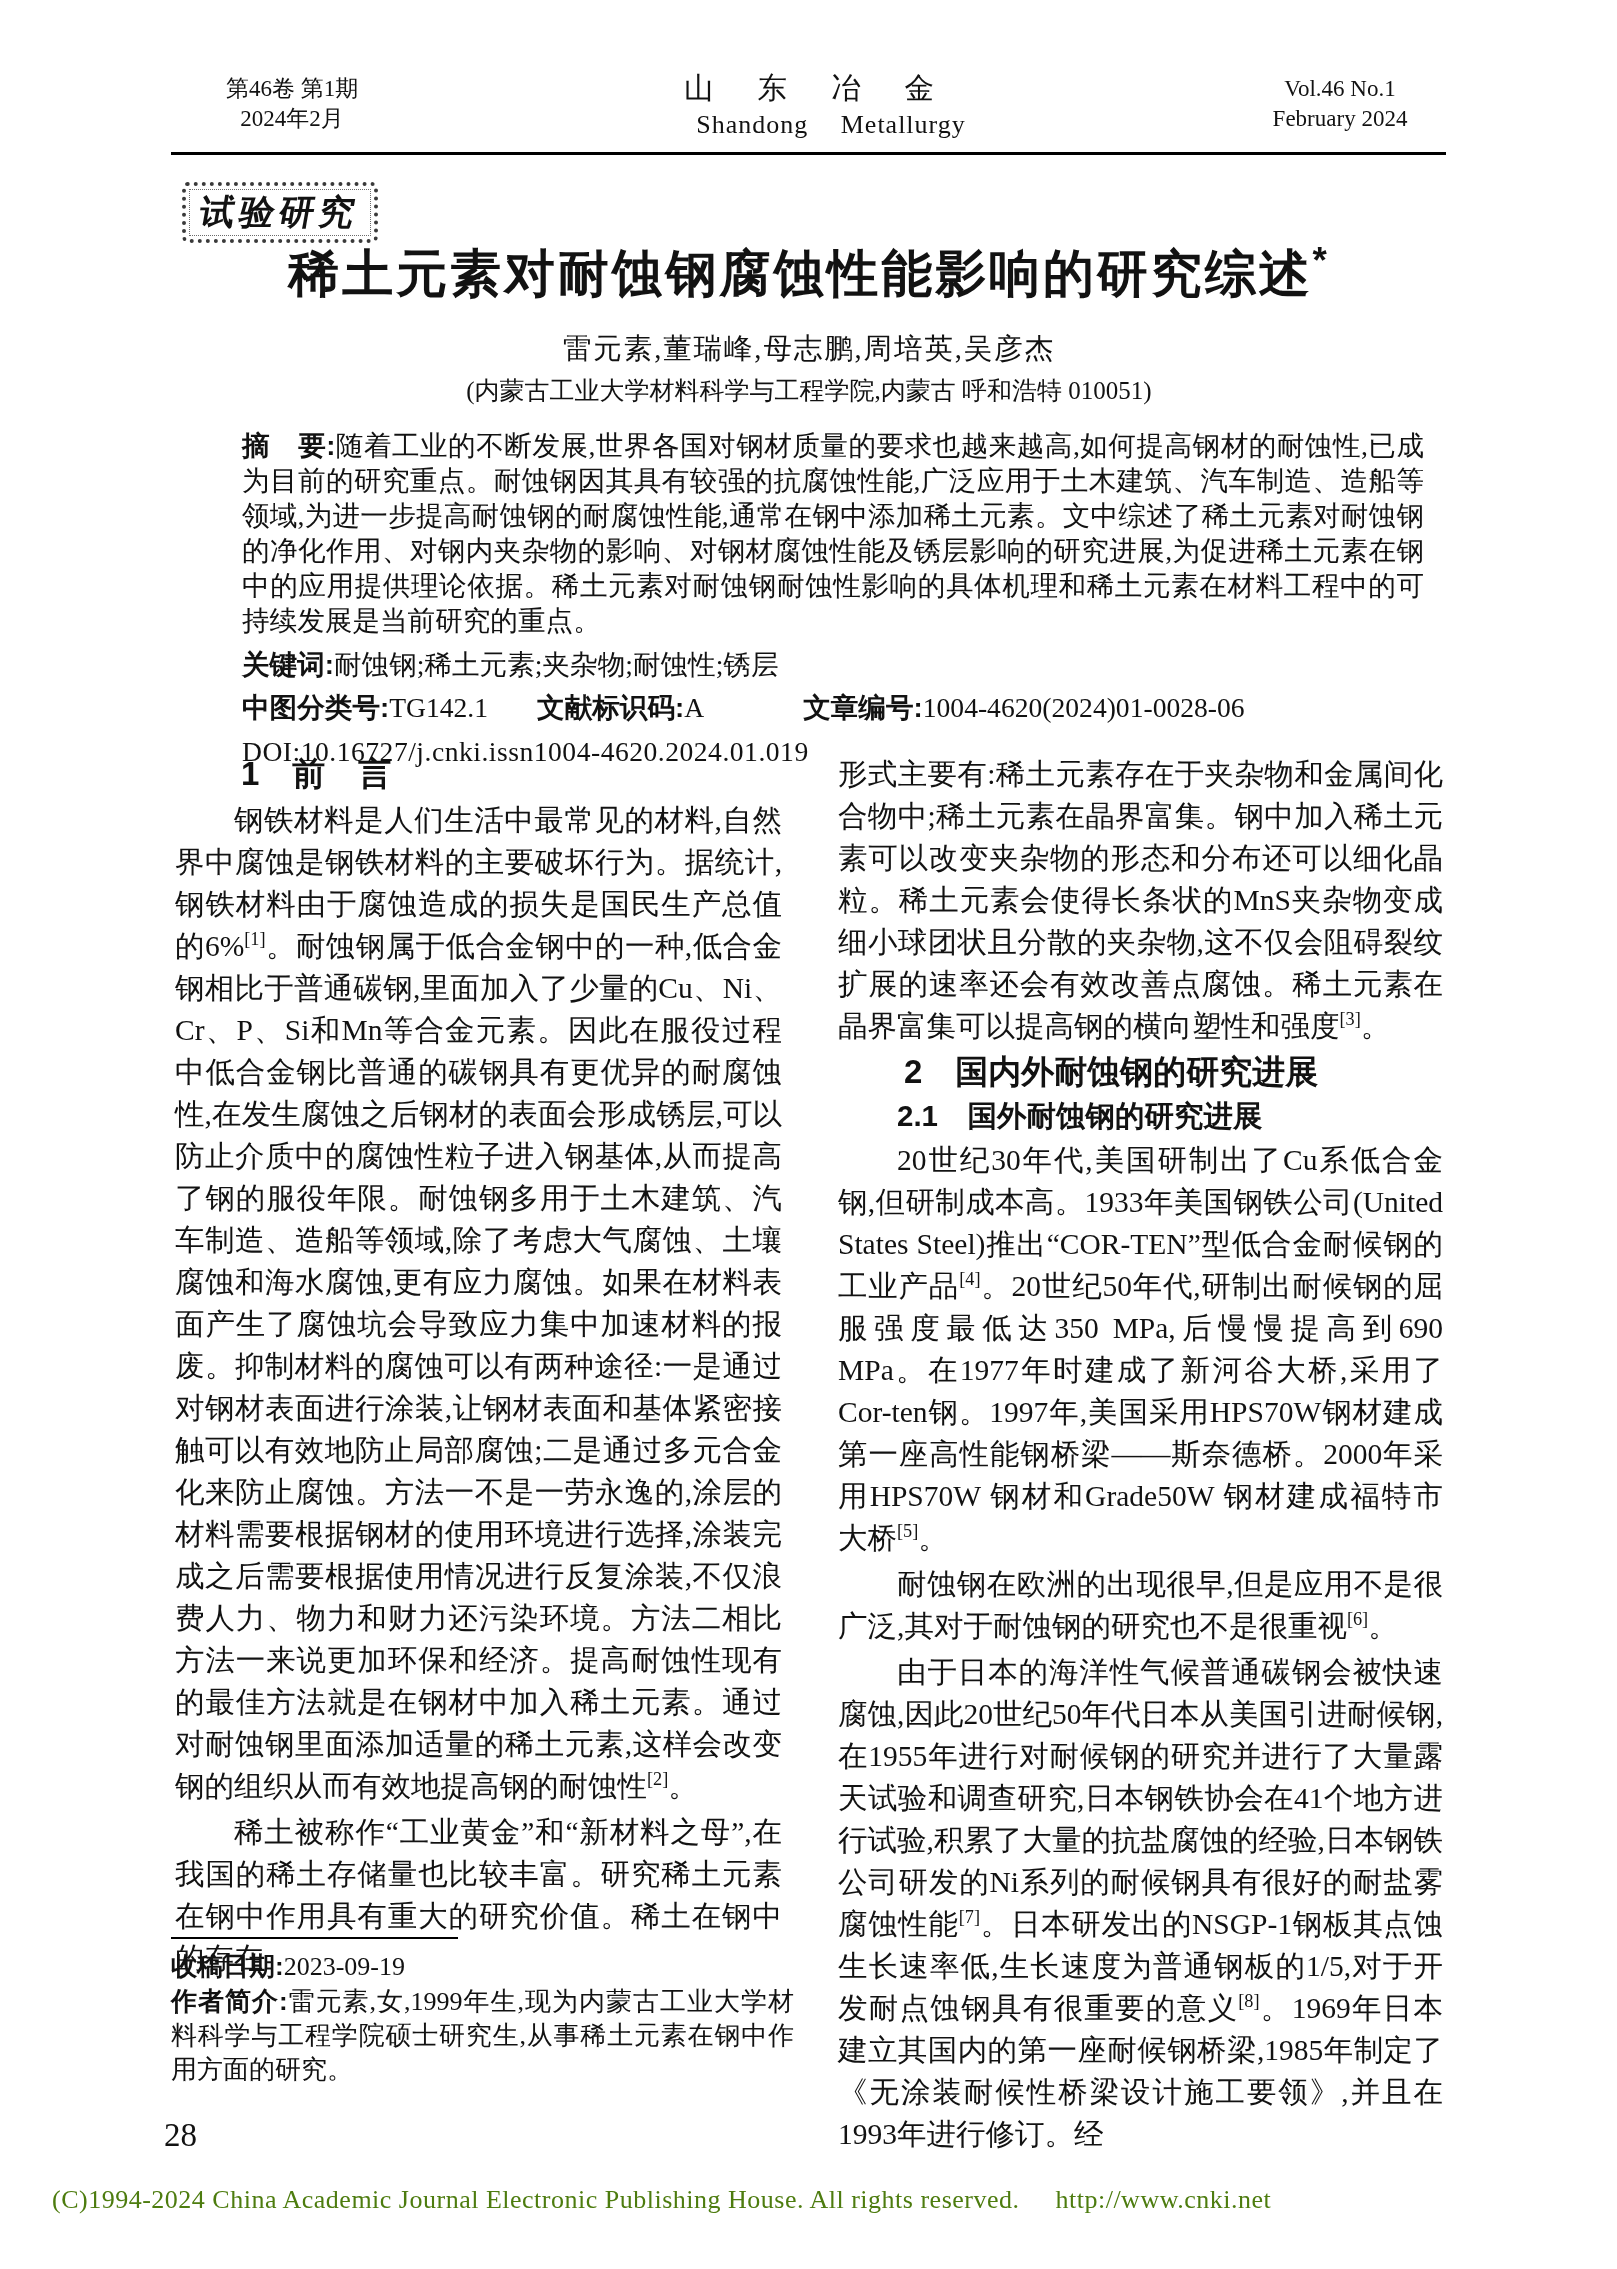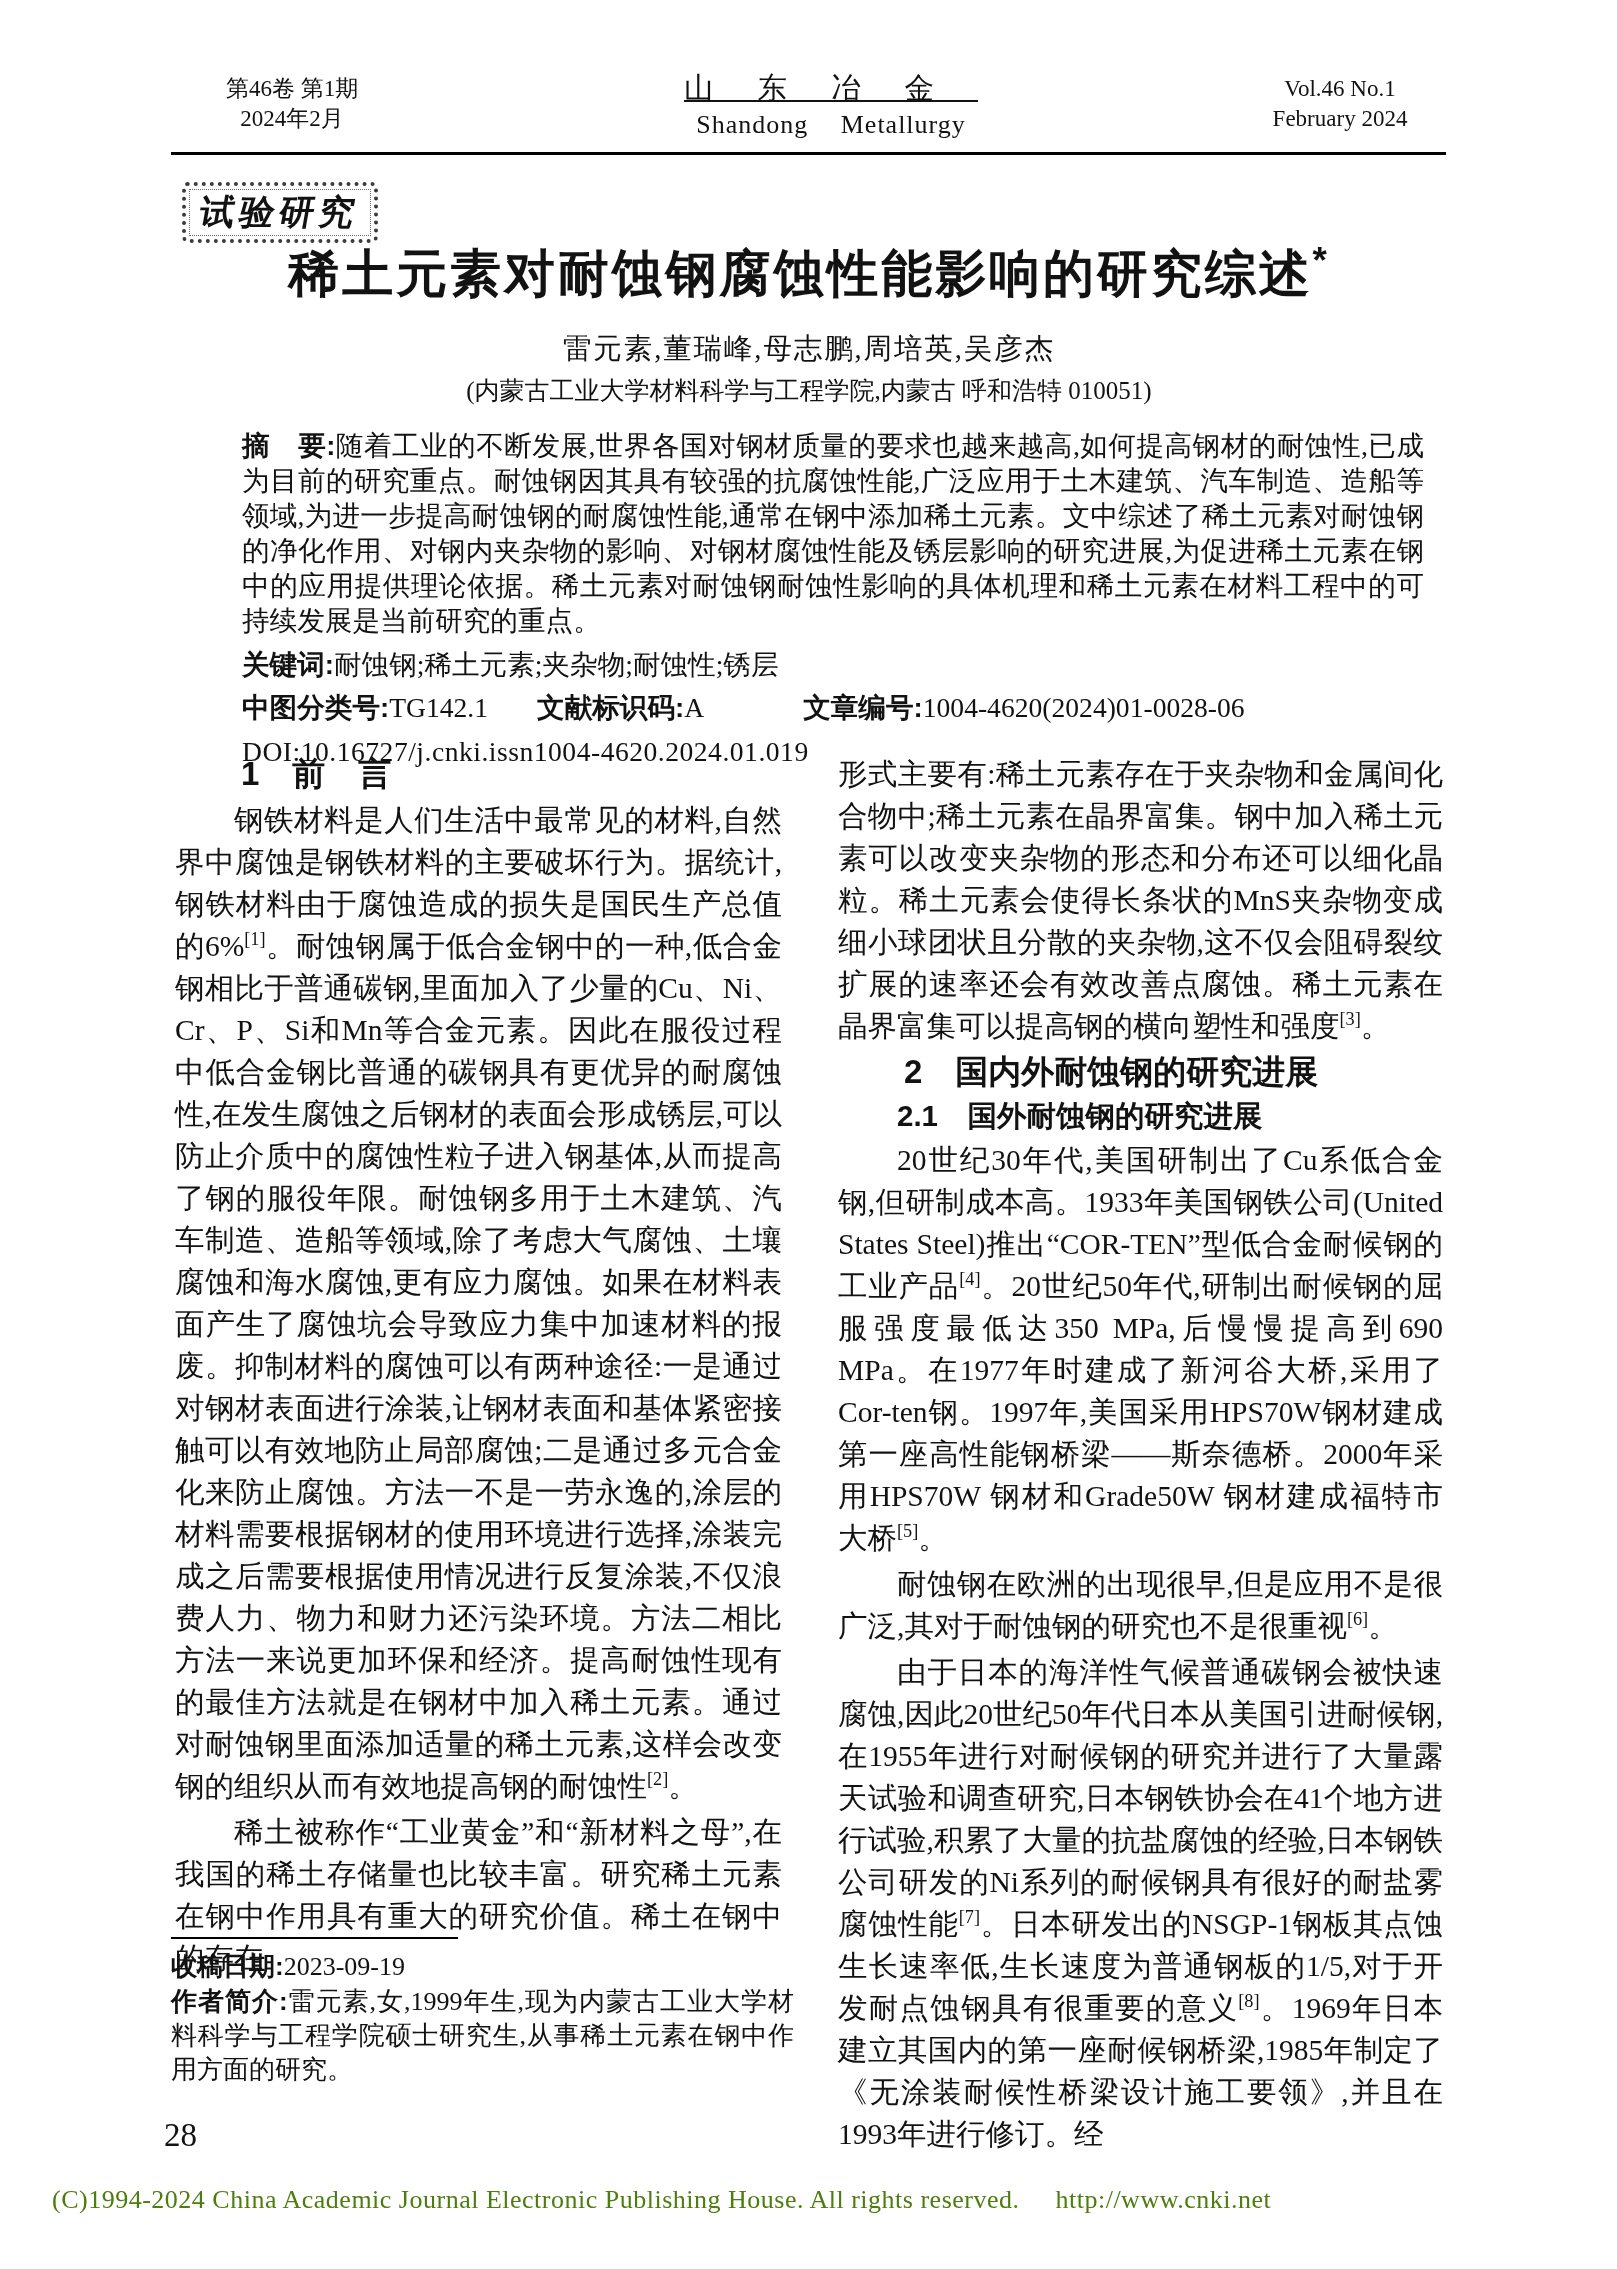--- a/index.html
+++ b/index.html
@@ -7,21 +7,21 @@
     position:relative;width:1618px;height:2269px;background:#ffffff;
     font-family:"Liberation Serif","DejaVu Serif",serif;color:#121212;
     overflow:hidden;
     border-radius:27px;
   }
   .sansb{font-family:"Liberation Sans","DejaVu Sans",sans-serif;font-weight:700;}
   
   .hdr-left{position:absolute;left:211px;top:74px;width:162px;text-align:center;
     font-size:23px;line-height:30px;}
   .hdr-center{position:absolute;left:0;right:0;top:70px;text-align:center;}
-  .hdr-cn{font-size:29.5px;letter-spacing:44px;padding-left:44px;line-height:36px;text-decoration:underline;}
+  .hdr-cn{font-size:29.5px;letter-spacing:44px;padding-left:44px;line-height:36px;}
   .hdr-en{font-size:26px;letter-spacing:1px;word-spacing:25px;line-height:32px;margin-top:2.9px;padding-left:44px;}
   .hdr-right{position:absolute;right:202px;top:74px;width:152px;text-align:center;
     font-size:23px;line-height:30px;}
   .hdr-rule{position:absolute;left:171px;top:152px;width:1275px;height:2.9px;background:#000;}
   
   .badge{position:absolute;left:182px;top:182px;width:188px;height:53px;
     border:4.8px dotted #3a3a3a;border-radius:5.7px;display:flex;align-items:center;justify-content:center;
     outline:1.9px dotted #6a6a6a;outline-offset:-8.6px;}
   .badge span{font-family:"Liberation Sans","DejaVu Sans",sans-serif;font-weight:700;
     font-size:35px;letter-spacing:4.8px;transform:skewX(-10deg);white-space:nowrap;}

